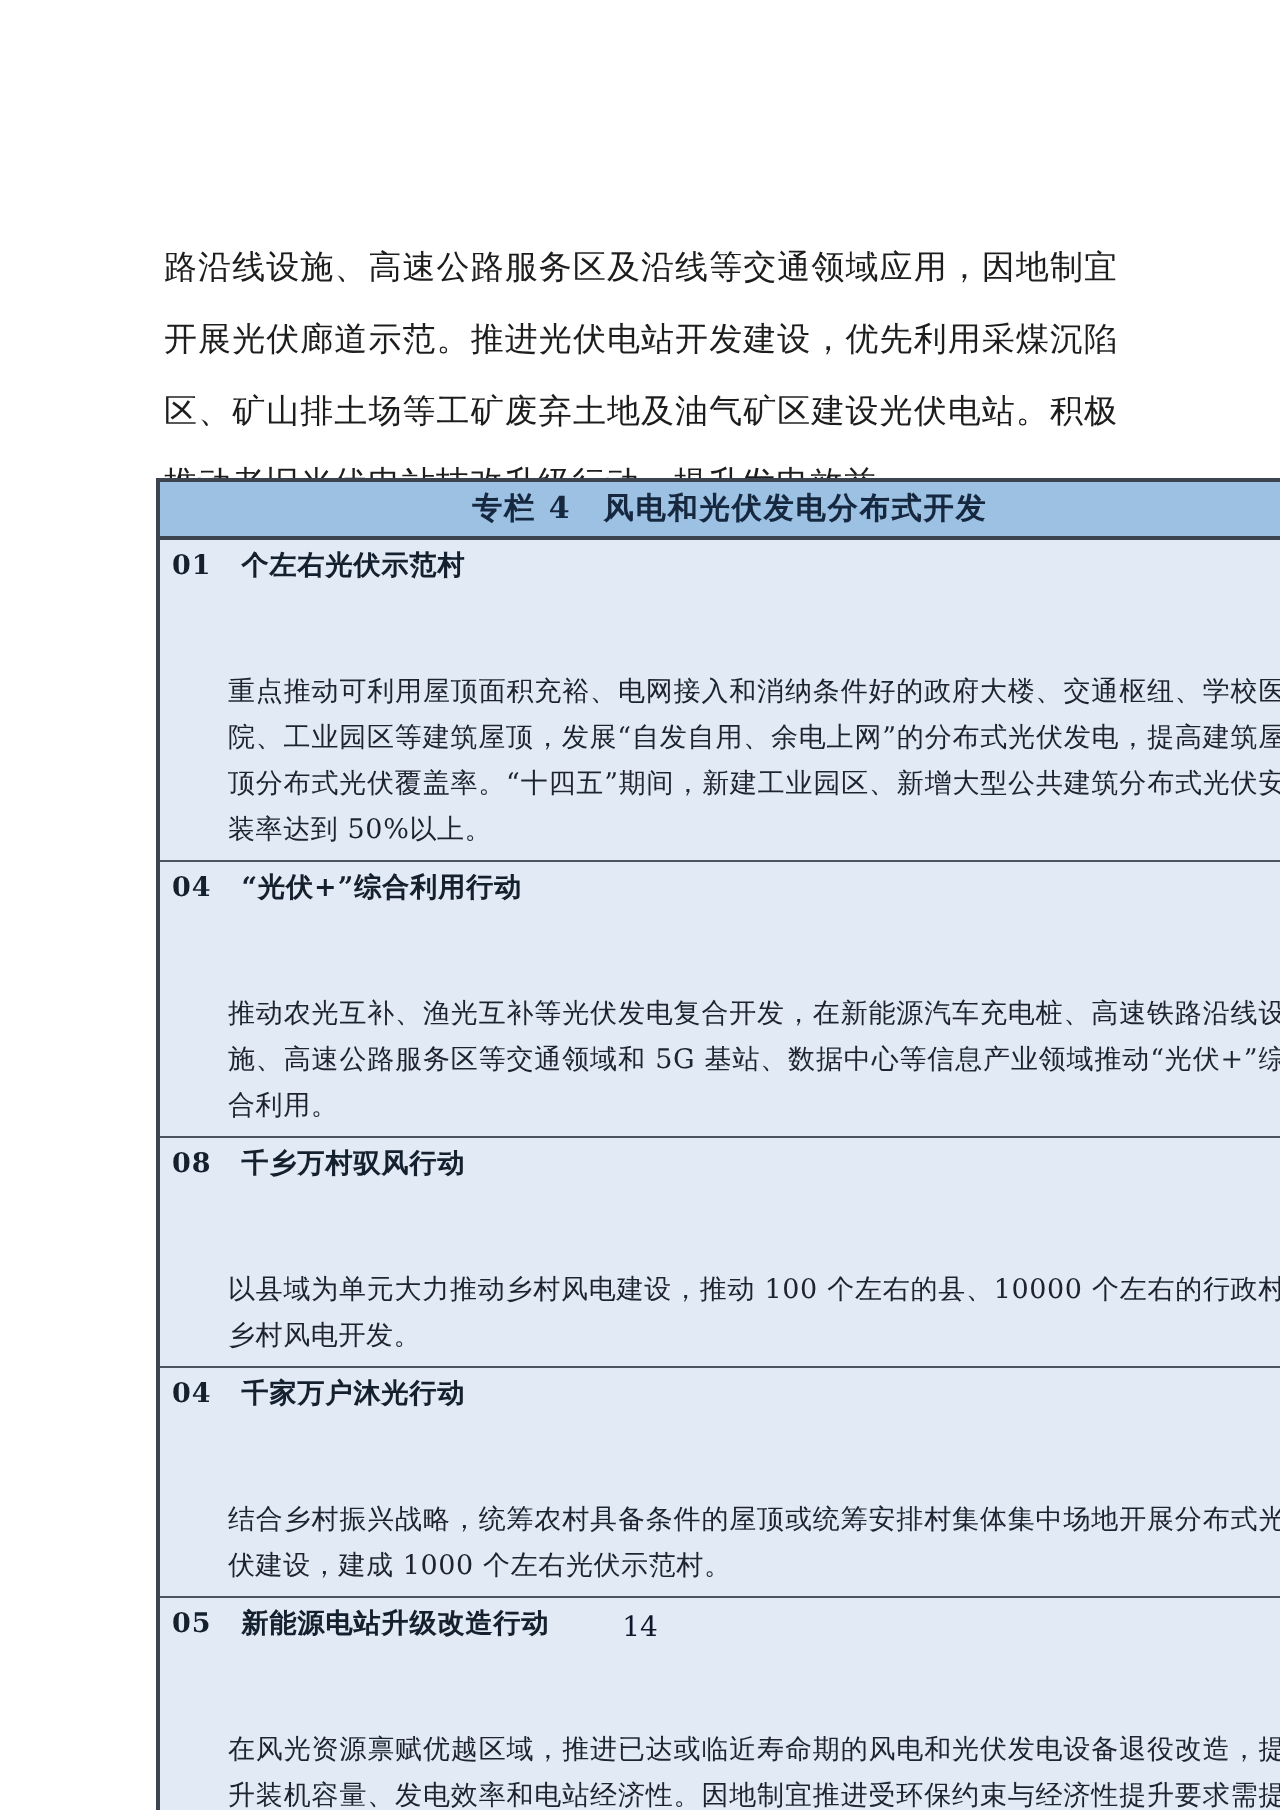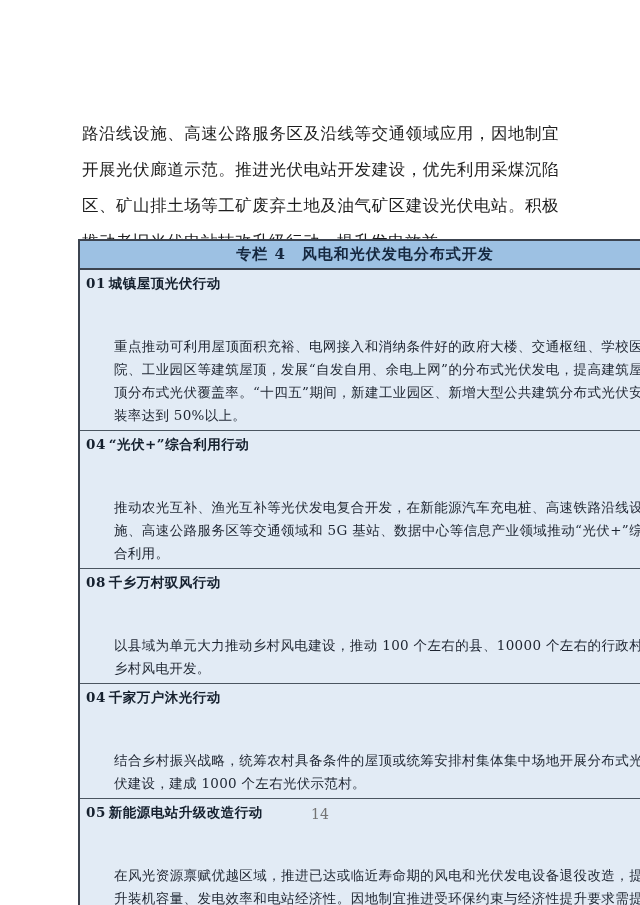--- a/index.html
+++ b/index.html
@@ -49,53 +49,53 @@
     background: #e2ebf5;
   }
   .box-row + .box-row { border-top: 1px solid #4a5560; }
   .row-title {
     font-weight: bold;
     font-size: 13.5px;
     line-height: 23px;
     color: #15202e;
     letter-spacing: 0.5px;
   }
-  .row-title .num { margin-right: 3px; }
+  .row-title .num { margin-right: 15px; }
   .row-body {
     margin-left: 28px;
     font-size: 13.5px;
     line-height: 23px;
     letter-spacing: 0.3px;
     text-align: justify;
     text-align-last: left;
     color: #1d2430;
     margin-top: 40px;
   }
 
   .page-number {
     position: absolute;
     left: 0; width: 640px; top: 806px;
     text-align: center;
     font-size: 14px;
-    color: #737373;
+    color: #0f172a;
   }
 </style>
 </head>
 <body>
 
 <div class="page">
 
   <p class="lead-para">路沿线设施、高速公路服务区及沿线等交通领域应用，因地制宜开展光伏廊道示范。推进光伏电站开发建设，优先利用采煤沉陷区、矿山排土场等工矿废弃土地及油气矿区建设光伏电站。积极推动老旧光伏电站技改升级行动，提升发电效益。</p>
 
   <div class="column-box">
     <div class="box-header">专栏 4　风电和光伏发电分布式开发</div>
 
     <div class="box-row">
       <div class="row-title">
-        <span class="num">01</span><span>城镇屋顶光伏行动</span>
+        <span class="num">01</span><span>个左右光伏示范村</span>
       </div>
       <div class="row-body">重点推动可利用屋顶面积充裕、电网接入和消纳条件好的政府大楼、交通枢纽、学校医院、工业园区等建筑屋顶，发展“自发自用、余电上网”的分布式光伏发电，提高建筑屋顶分布式光伏覆盖率。“十四五”期间，新建工业园区、新增大型公共建筑分布式光伏安装率达到 50%以上。</div>
     </div>
 
     <div class="box-row">
       <div class="row-title">
         <span class="num">04</span><span>“光伏+”综合利用行动</span>
       </div>
       <div class="row-body">推动农光互补、渔光互补等光伏发电复合开发，在新能源汽车充电桩、高速铁路沿线设施、高速公路服务区等交通领域和 5G 基站、数据中心等信息产业领域推动“光伏+”综合利用。</div>
     </div>

